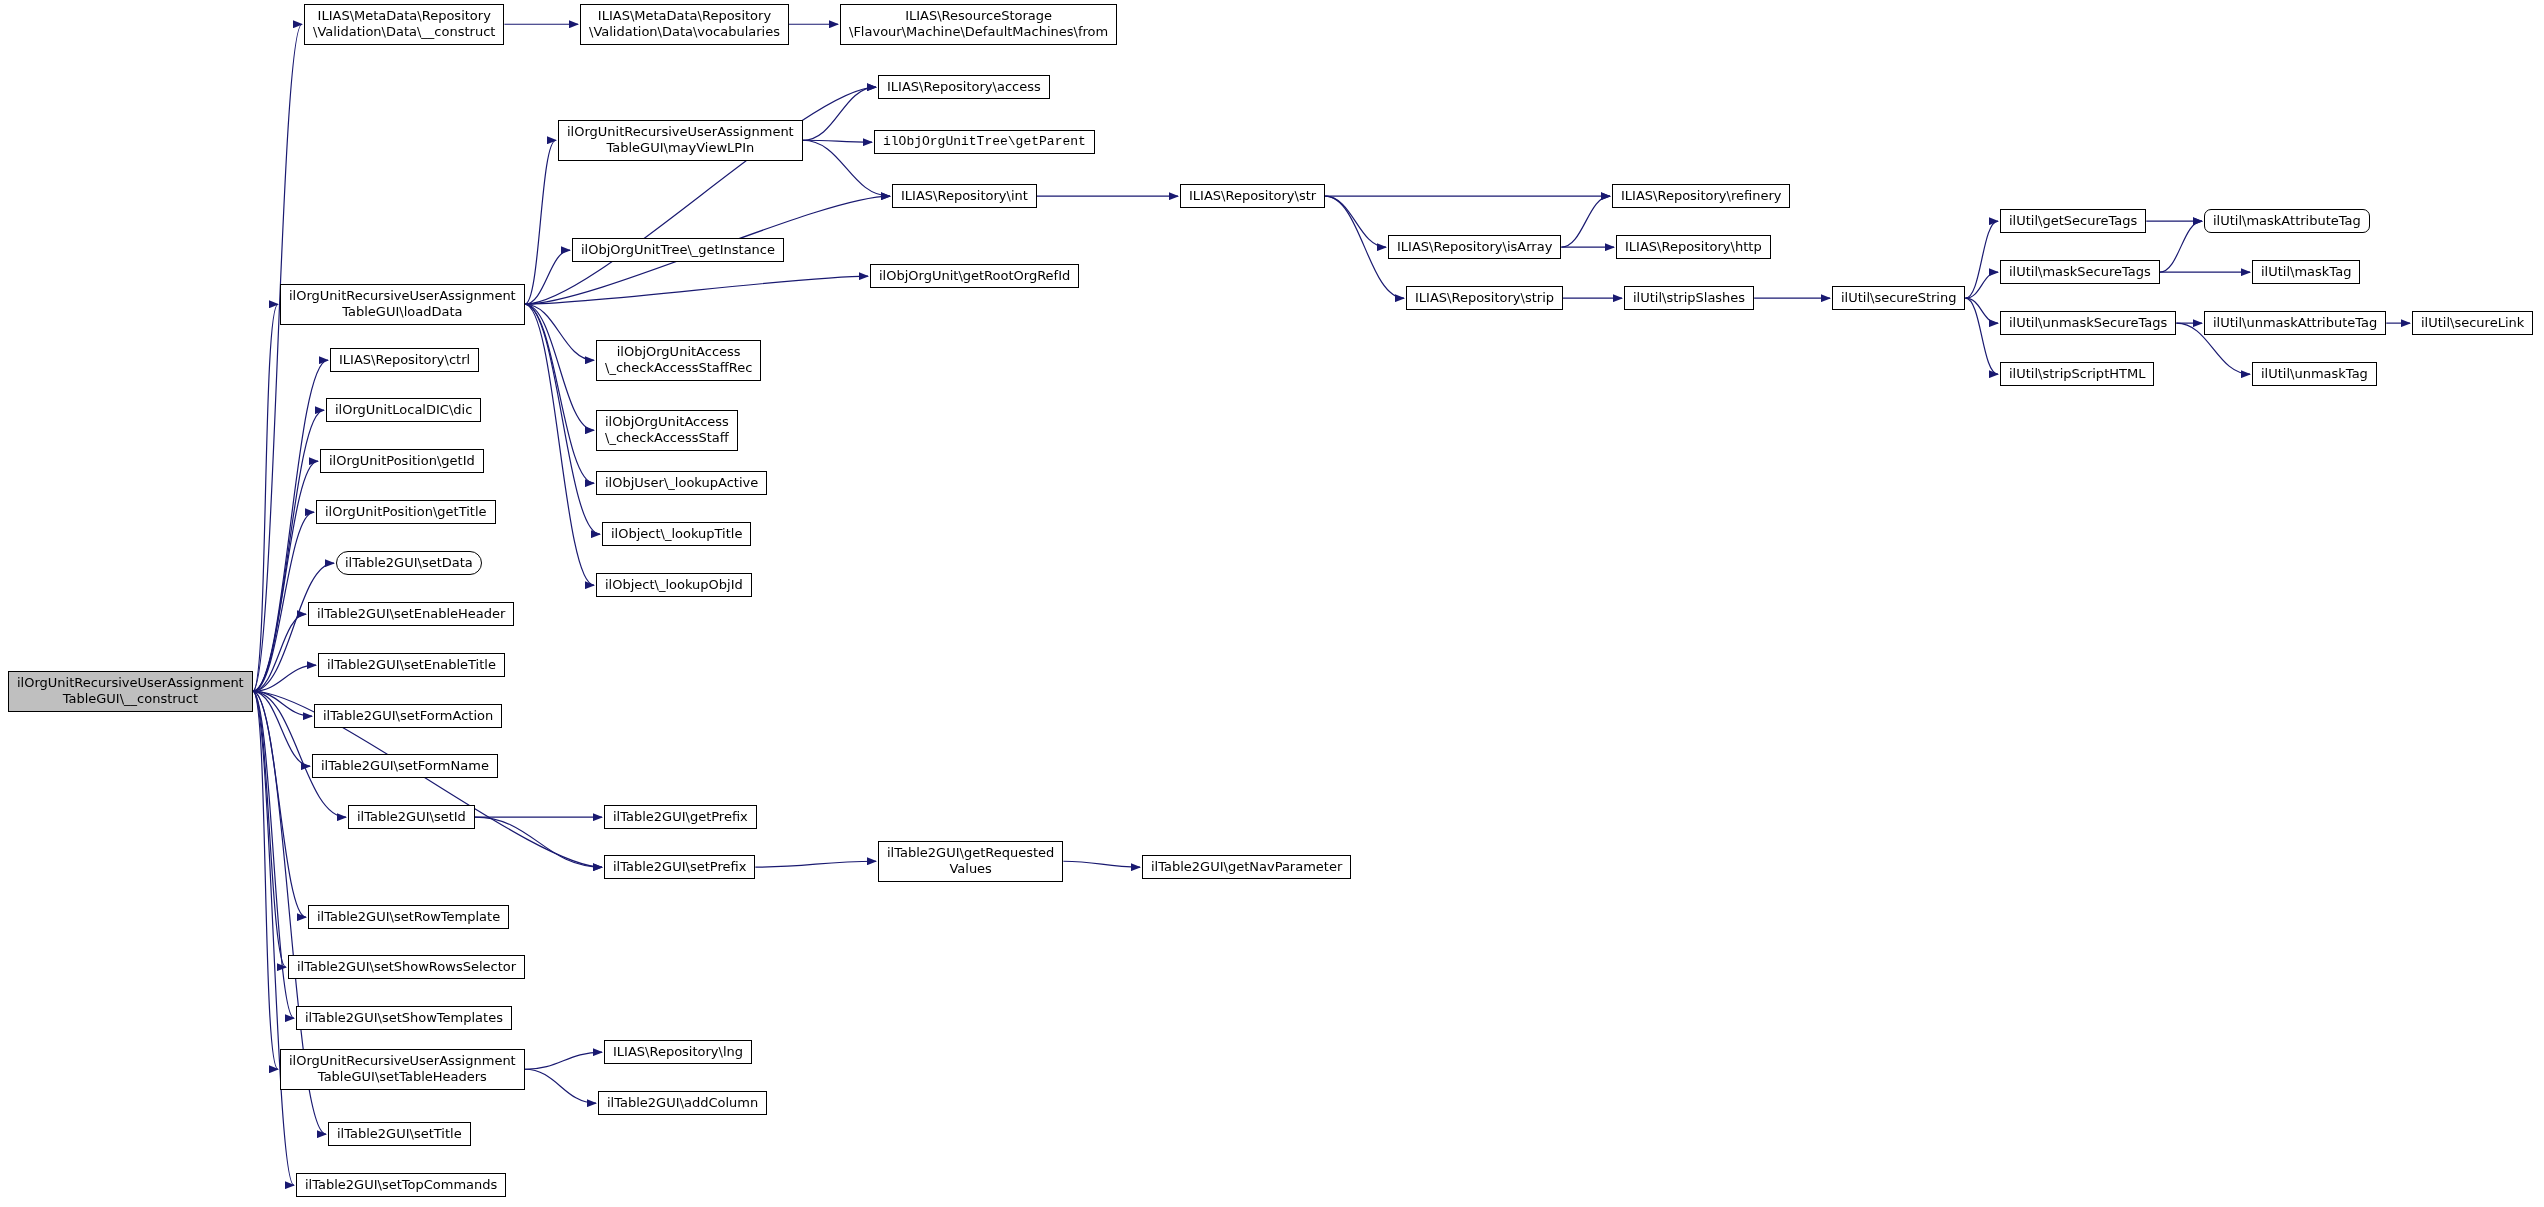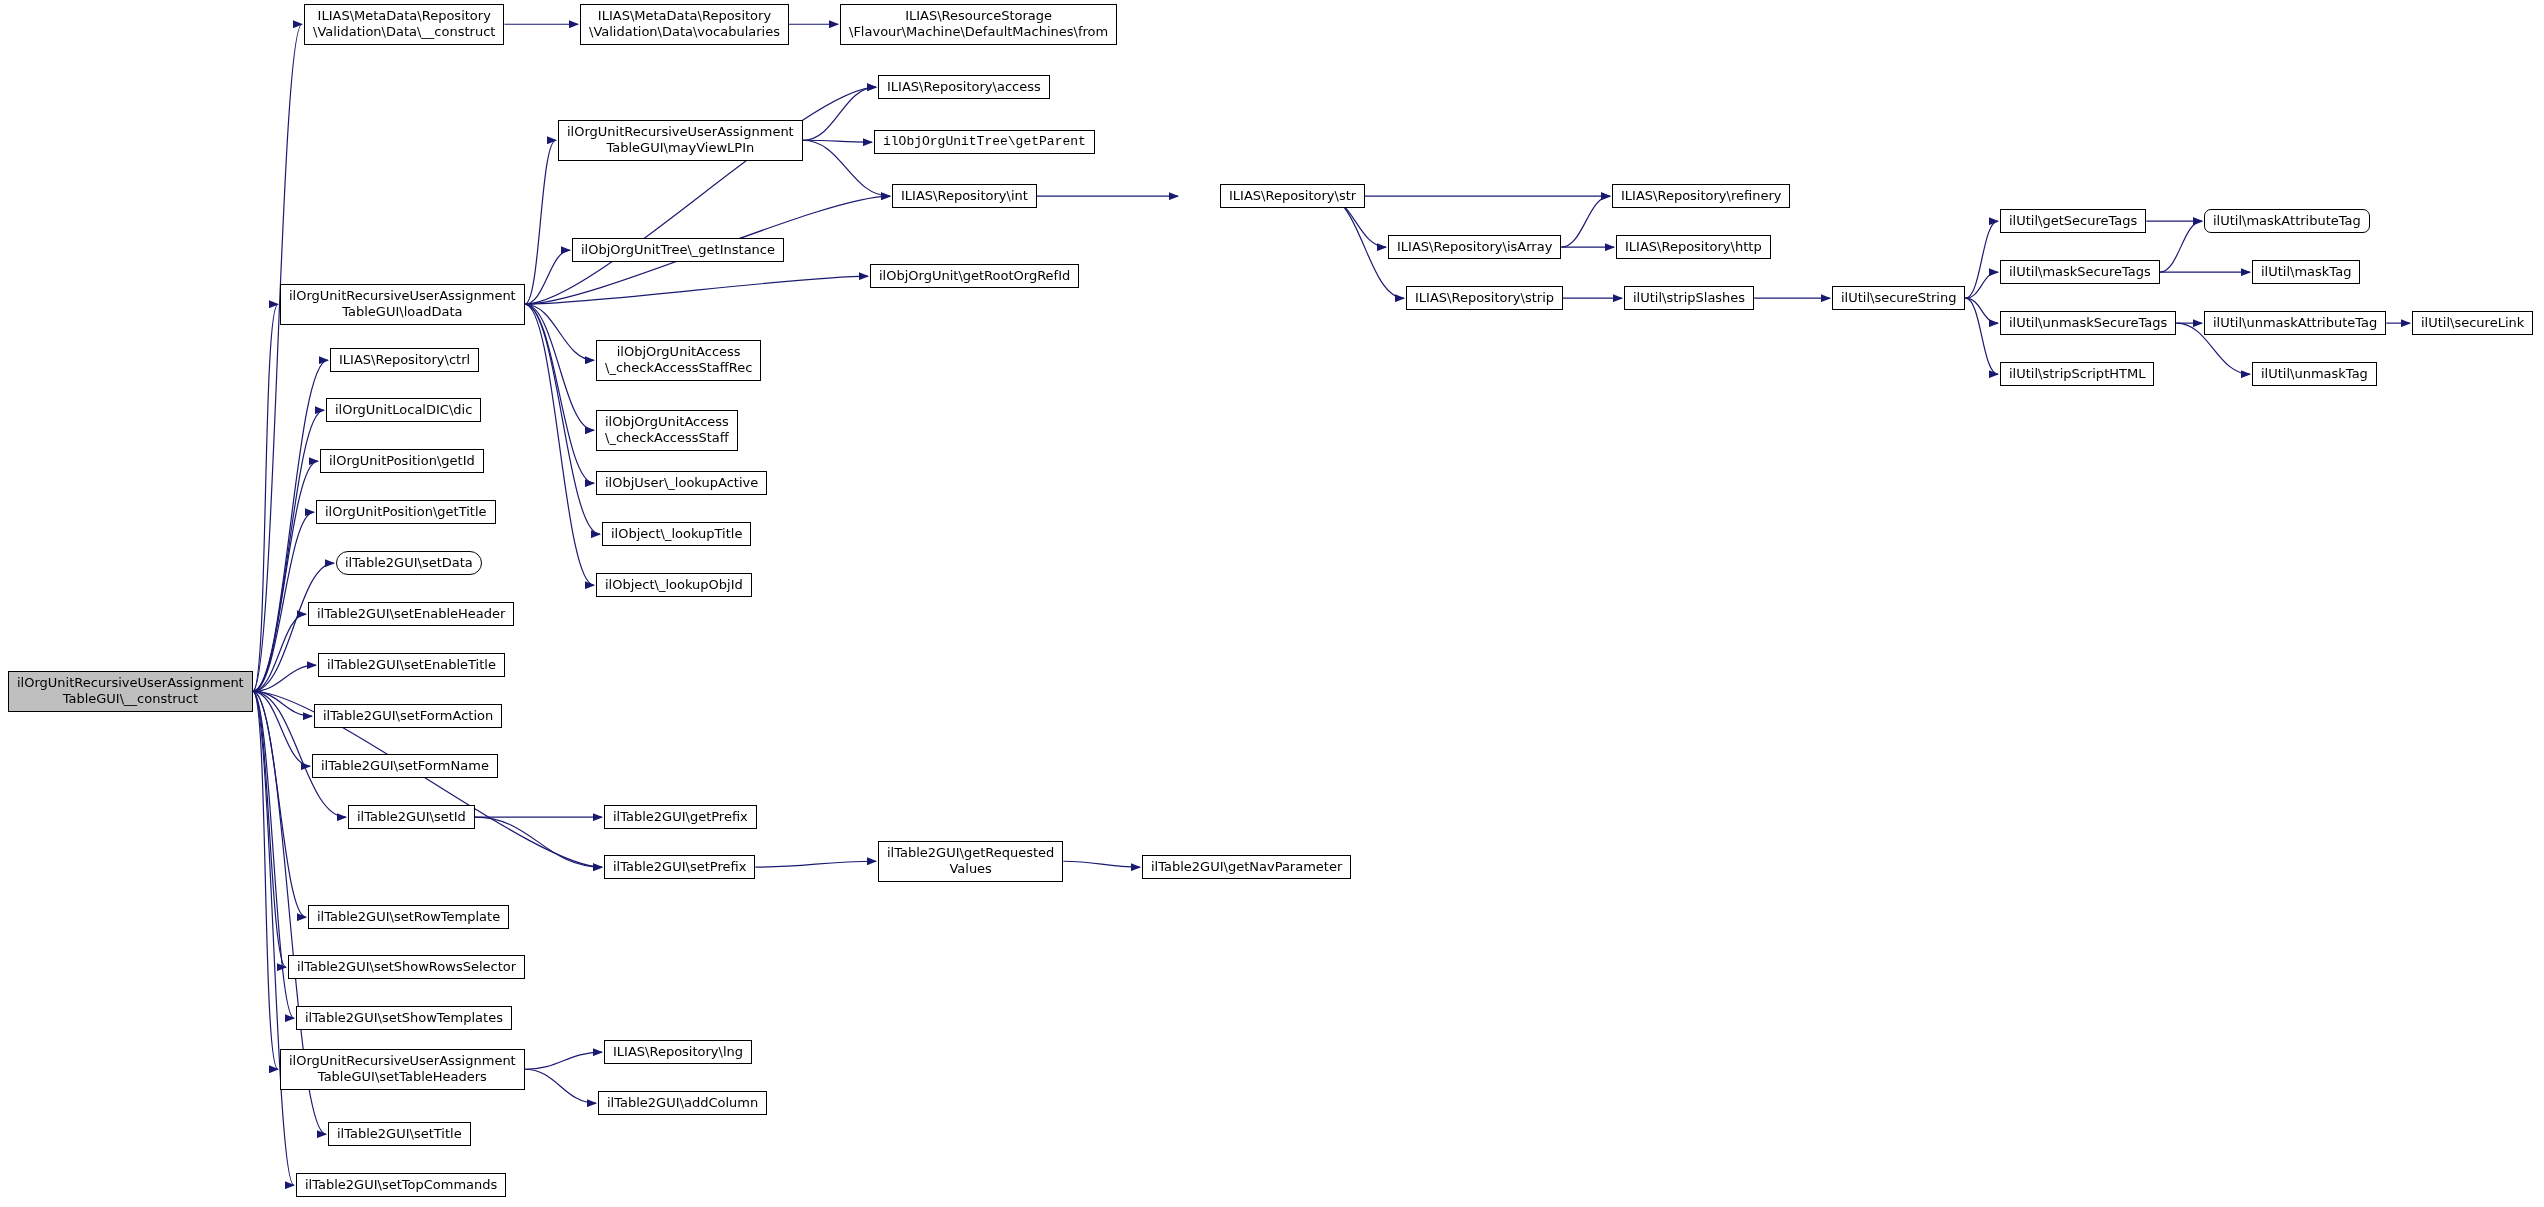--- a/index.html
+++ b/index.html
@@ -110,21 +110,21 @@
 \Validation\Data\vocabularies</div>
   <div class="node" id="node-rs_from" style="left:840px;top:4px;">ILIAS\ResourceStorage
 \Flavour\Machine\DefaultMachines\from</div>
 
   <div class="node" id="node-rep_access" style="left:878px;top:75px;">ILIAS\Repository\access</div>
   <div class="node" id="node-mayViewLPIn" style="left:558px;top:120px;">ilOrgUnitRecursiveUserAssignment
 TableGUI\mayViewLPIn</div>
   <div class="node" id="node-getParent" style="left:874px;top:130px;font-family:Liberation Mono, monospace;">ilObjOrgUnitTree\getParent</div>
 
   <div class="node" id="node-rep_int" style="left:892px;top:184px;">ILIAS\Repository\int</div>
-  <div class="node" id="node-rep_str" style="left:1180px;top:184px;margin-left:40px;">ILIAS\Repository\str</div>
+  <div class="node" id="node-rep_str" style="left:1180px;top:184px;">ILIAS\Repository\str</div>
   <div class="node" id="node-rep_refinery" style="left:1612px;top:184px;">ILIAS\Repository\refinery</div>
   <div class="node" id="node-rep_isArray" style="left:1388px;top:235px;">ILIAS\Repository\isArray</div>
   <div class="node" id="node-rep_http" style="left:1616px;top:235px;">ILIAS\Repository\http</div>
   <div class="node" id="node-rep_strip" style="left:1406px;top:286px;">ILIAS\Repository\strip</div>
   <div class="node" id="node-stripSlashes" style="left:1624px;top:286px;">ilUtil\stripSlashes</div>
   <div class="node" id="node-secureString" style="left:1832px;top:286px;">ilUtil\secureString</div>
 
   <div class="node" id="node-getSecureTags" style="left:2000px;top:209px;">ilUtil\getSecureTags</div>
   <div class="node" id="node-maskAttributeTag" style="left:2204px;top:209px;border-radius:7px;">ilUtil\maskAttributeTag</div>
   <div class="node" id="node-maskSecureTags" style="left:2000px;top:260px;">ilUtil\maskSecureTags</div>

